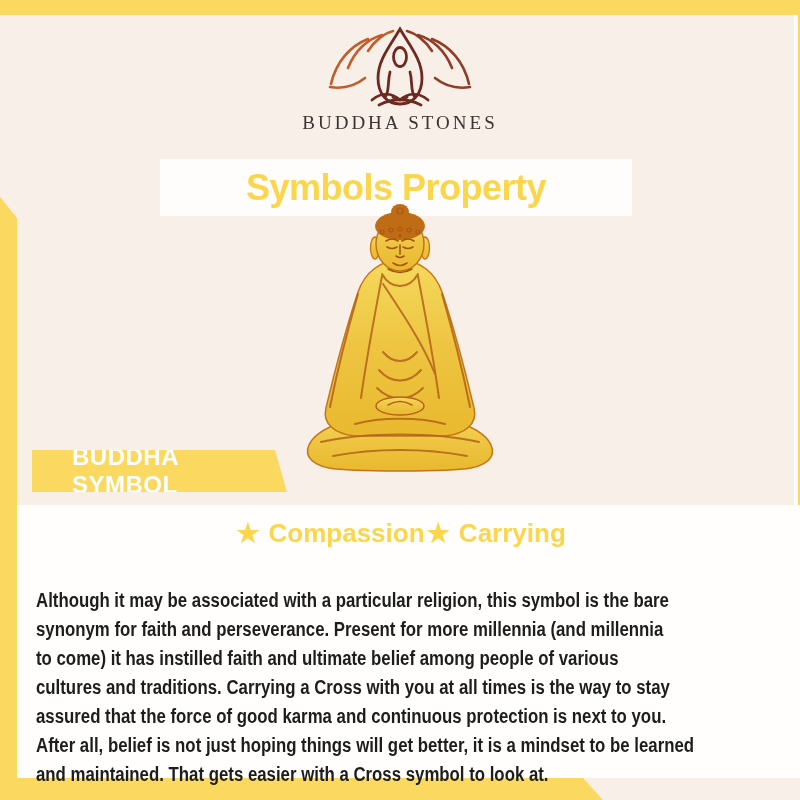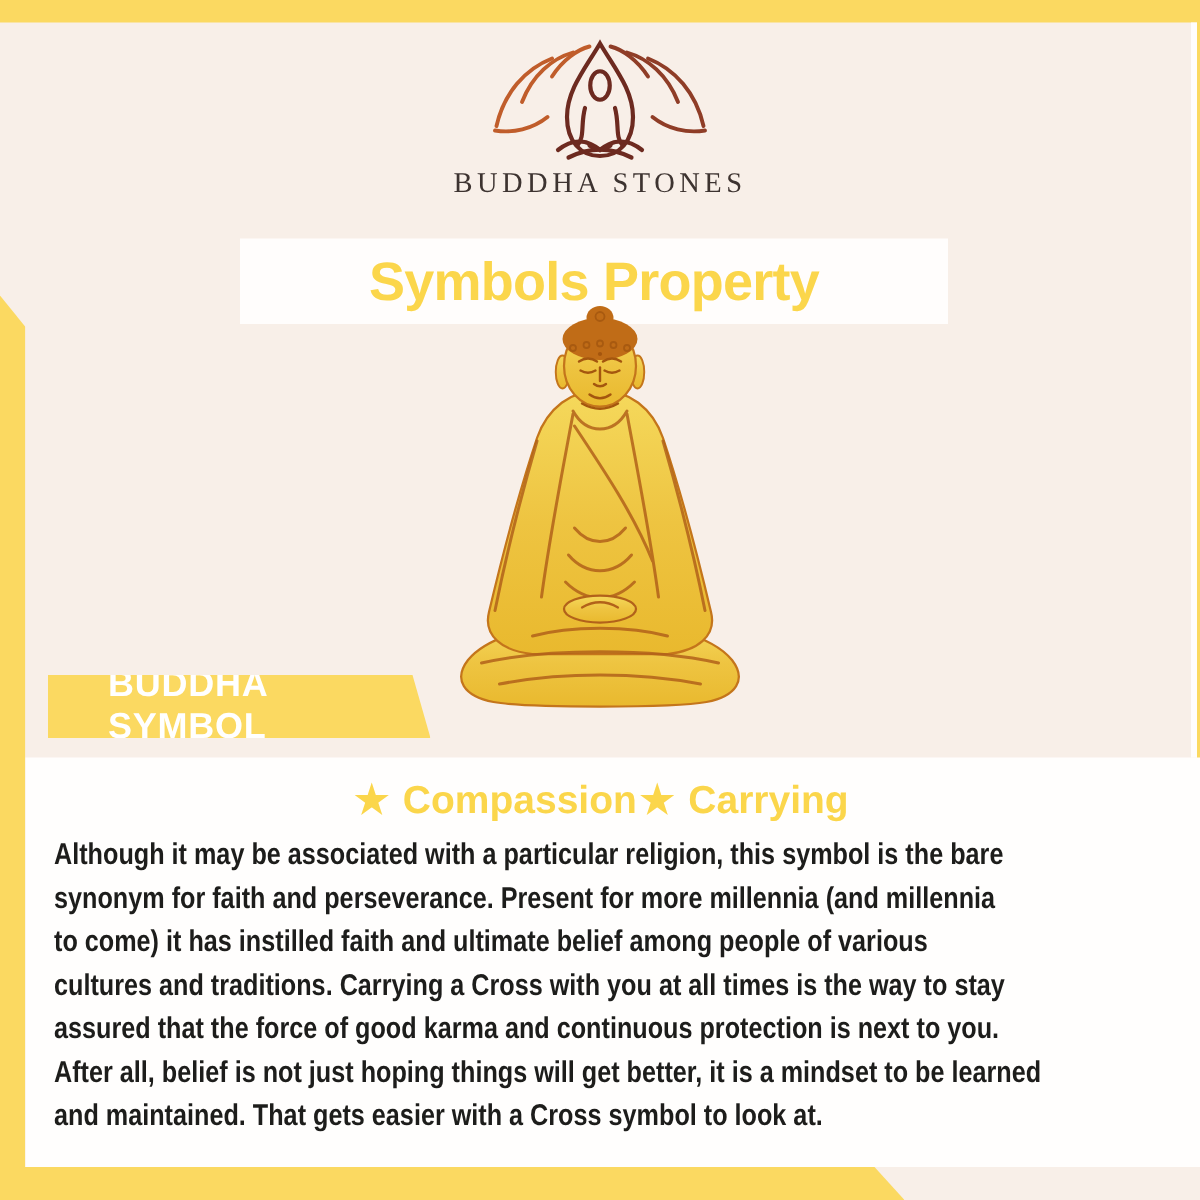--- a/index.html
+++ b/index.html
@@ -49,21 +49,21 @@
   .ribbon-text{
     padding-left:40px;color:#ffffff;font-size:24px;font-weight:700;letter-spacing:0.5px;
   }
   
   .panel{position:absolute;left:17px;top:505px;width:783px;height:273px;background:#fffefd;}
   .traits{
     position:absolute;left:0;top:518px;width:800px;text-align:center;
     color:#fbd64b;font-size:26px;font-weight:700;
   }
   .trait-star{display:inline-block;margin:0 9px 0 2px;}
-  .description{position:absolute;left:36px;top:556px;width:750px;}
+  .description{position:absolute;left:36px;top:586px;width:750px;}
   .description .line{
     white-space:nowrap;font-size:20px;font-weight:700;color:#1d1d1b;
     line-height:29px;transform:scaleX(0.84);transform-origin:left top;
   }
 </style>
 </head>
 <body>
 
 <div class="canvas">
 

